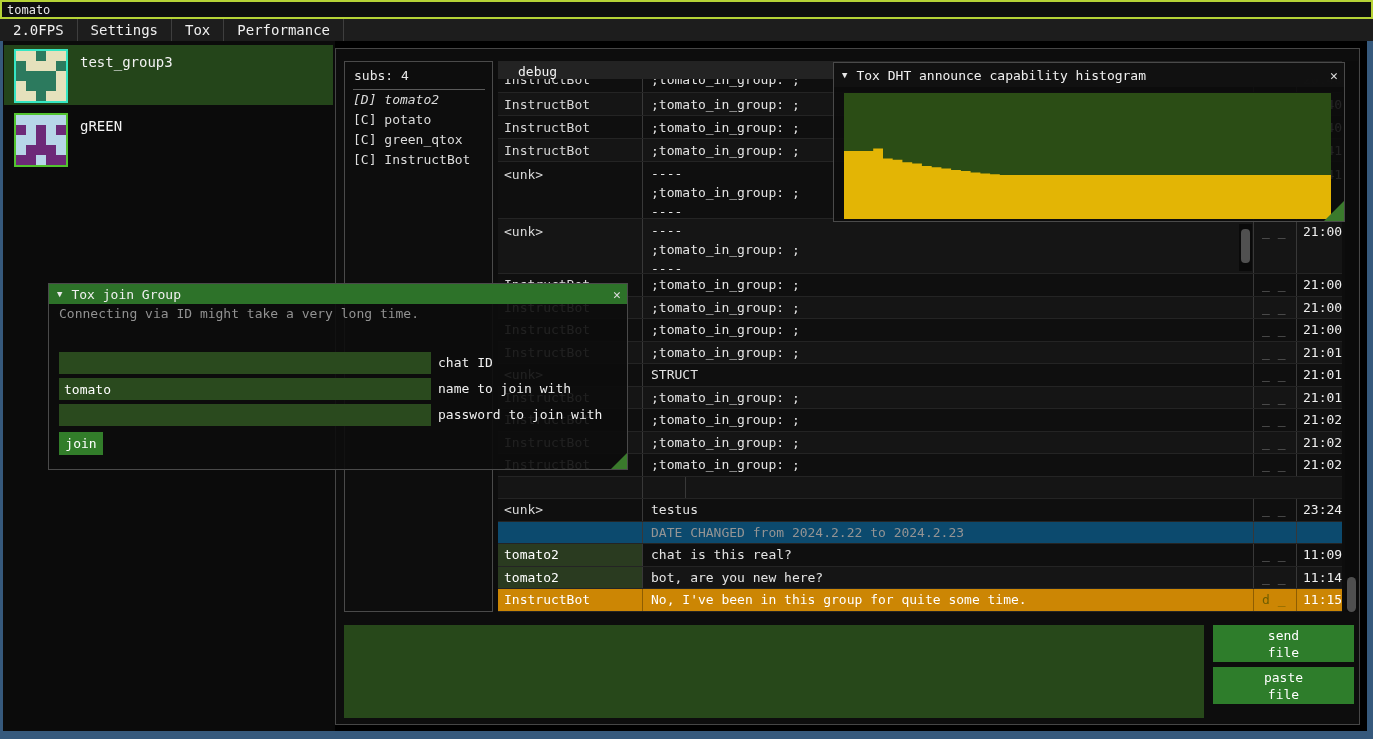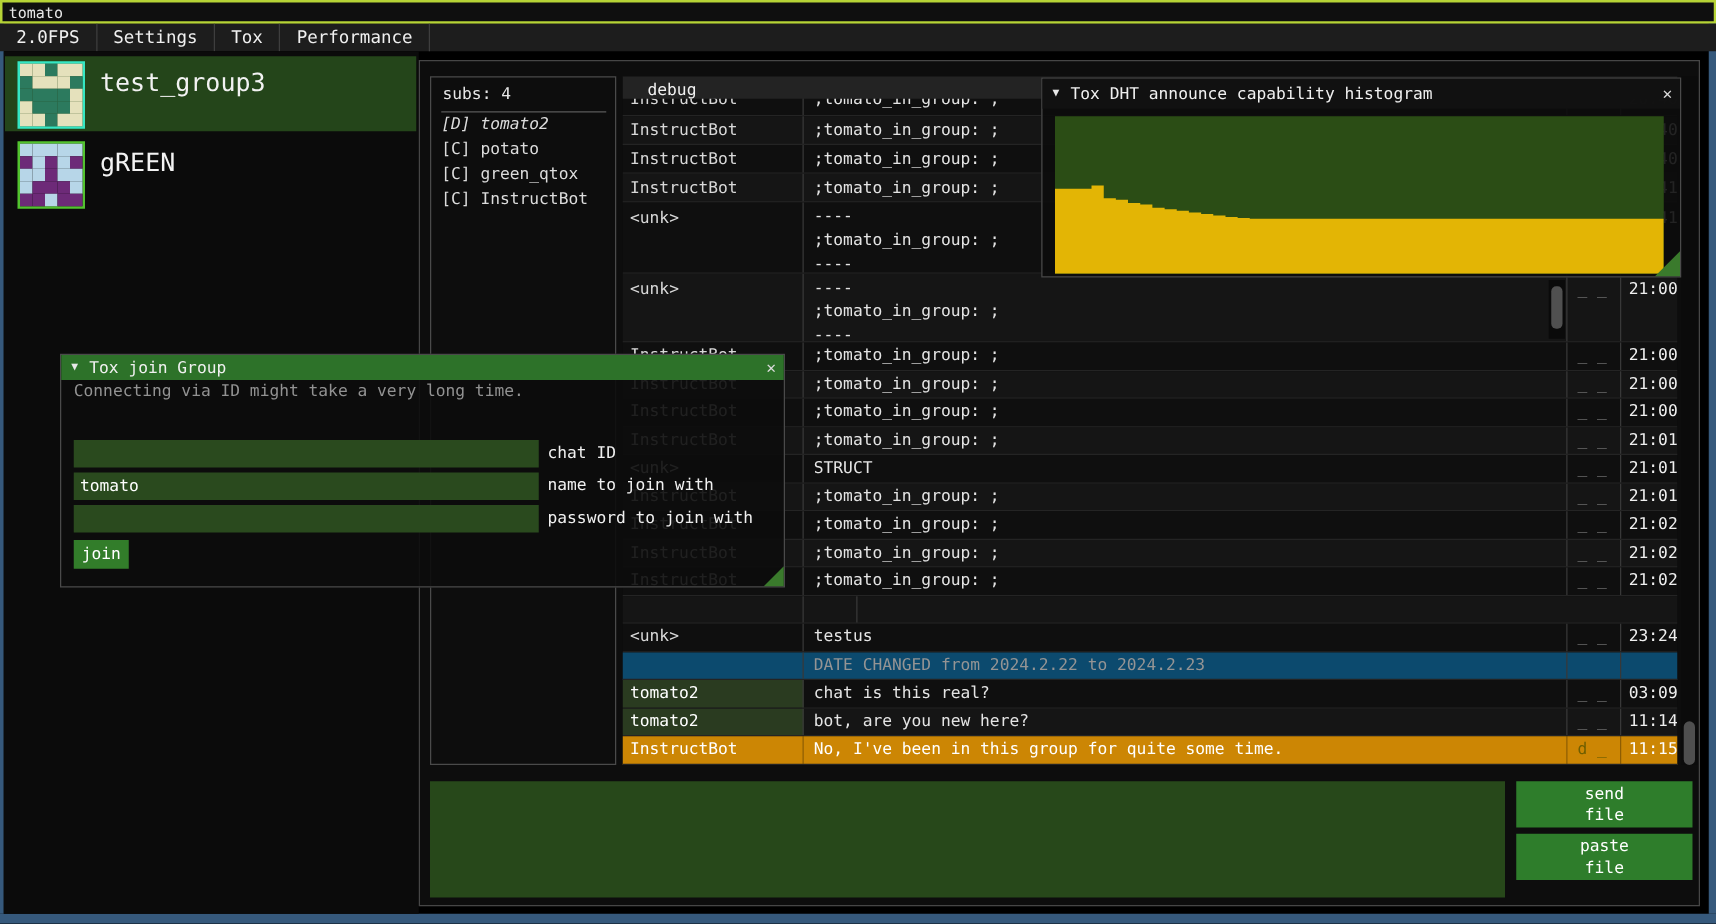--- a/index.html
+++ b/index.html
@@ -20,21 +20,21 @@
     background:#1d1d1d; display:flex; align-items:stretch; }
   .menu-item { font-size:14px; line-height:22px; padding:0 13px; color:#f0f0f0; cursor:default; }
   .menu-sep { width:1px; background:#3e3e3e; }
 
   
   .sidebar { position:absolute; left:3px; top:41px; width:332px; height:690px; background:#0b0b0b; }
   .group-item { position:relative; height:60px; margin:4px 2px 4px 1px; display:flex; padding:4px 0 0 10px; }
   .group-item.selected { background:#24451a; }
   .avatar { width:54px; height:54px; display:grid; grid-template-columns:repeat(5,1fr);
     grid-template-rows:repeat(5,1fr); flex:none; }
-  .group-label { font-size:20px; margin:5px 0 0 12px; color:#f2f2f2; }
+  .group-label { font-size:14px; margin:5px 0 0 12px; color:#f2f2f2; }
 
   
   .chat-window { position:absolute; left:335px; top:48px; width:1025px; height:677px;
     background:#0d0d0d; border:1px solid #464646; }
   .subs-panel { position:absolute; left:8px; top:12px; width:149px; height:551px;
     border:1px solid #4a4a4a; }
   .subs-header { font-size:13px; color:#e6e6e6; padding:6px 0 0 9px; }
   .subs-sep { position:absolute; left:8px; top:27px; width:132px; height:1px; background:#5a5a5a; }
   .member { font-size:13px; line-height:20px; padding-left:8px; color:#dcdcdc; white-space:nowrap; }
   .member:first-of-type { margin-top:7px;font-style:italic; }
@@ -300,21 +300,21 @@
         <div class="row" style="height: 22.5px; background: #0c4a6e;">
           <div class="cell c-sender" style="line-height: 22.5px;"></div>
           <div class="cell c-msg" style="line-height: 22.5px; color: rgb(148, 148, 148);">DATE CHANGED from 2024.2.22 to 2024.2.23</div>
           <div class="cell c-receipt" style="line-height: 22.5px;"></div>
           <div class="cell c-time" style="line-height: 22.5px;"></div>
         </div>
         <div class="row" style="height: 22.5px; background: rgb(15, 15, 15);">
           <div class="cell c-sender" style="line-height: 22.5px; background: rgb(42, 59, 32); color: rgb(255, 255, 255);">tomato2</div>
           <div class="cell c-msg" style="line-height: 22.5px;">chat is this real?</div>
           <div class="cell c-receipt" style="line-height: 22.5px;">_ _</div>
-          <div class="cell c-time" style="line-height: 22.5px;">03:09</div>
+          <div class="cell c-time" style="line-height: 22.5px;">11:09</div>
         </div>
         <div class="row" style="height: 22.5px; background: rgb(21, 21, 21);">
           <div class="cell c-sender" style="line-height: 22.5px; background: rgb(42, 59, 32); color: rgb(255, 255, 255);">tomato2</div>
           <div class="cell c-msg" style="line-height: 22.5px;">bot, are you new here?</div>
           <div class="cell c-receipt" style="line-height: 22.5px;">_ _</div>
           <div class="cell c-time" style="line-height: 22.5px;">11:14</div>
         </div>
         <div class="row" style="height: 22.5px; background: rgb(204, 134, 4);">
           <div class="cell c-sender" style="line-height: 22.5px; color: rgb(255, 255, 255); border-right-color: rgba(0, 0, 0, 0.3);">InstructBot</div>
           <div class="cell c-msg" style="line-height: 22.5px; color: rgb(255, 255, 255); border-right-color: rgba(0, 0, 0, 0.3);">No, I've been in this group for quite some time.</div>

